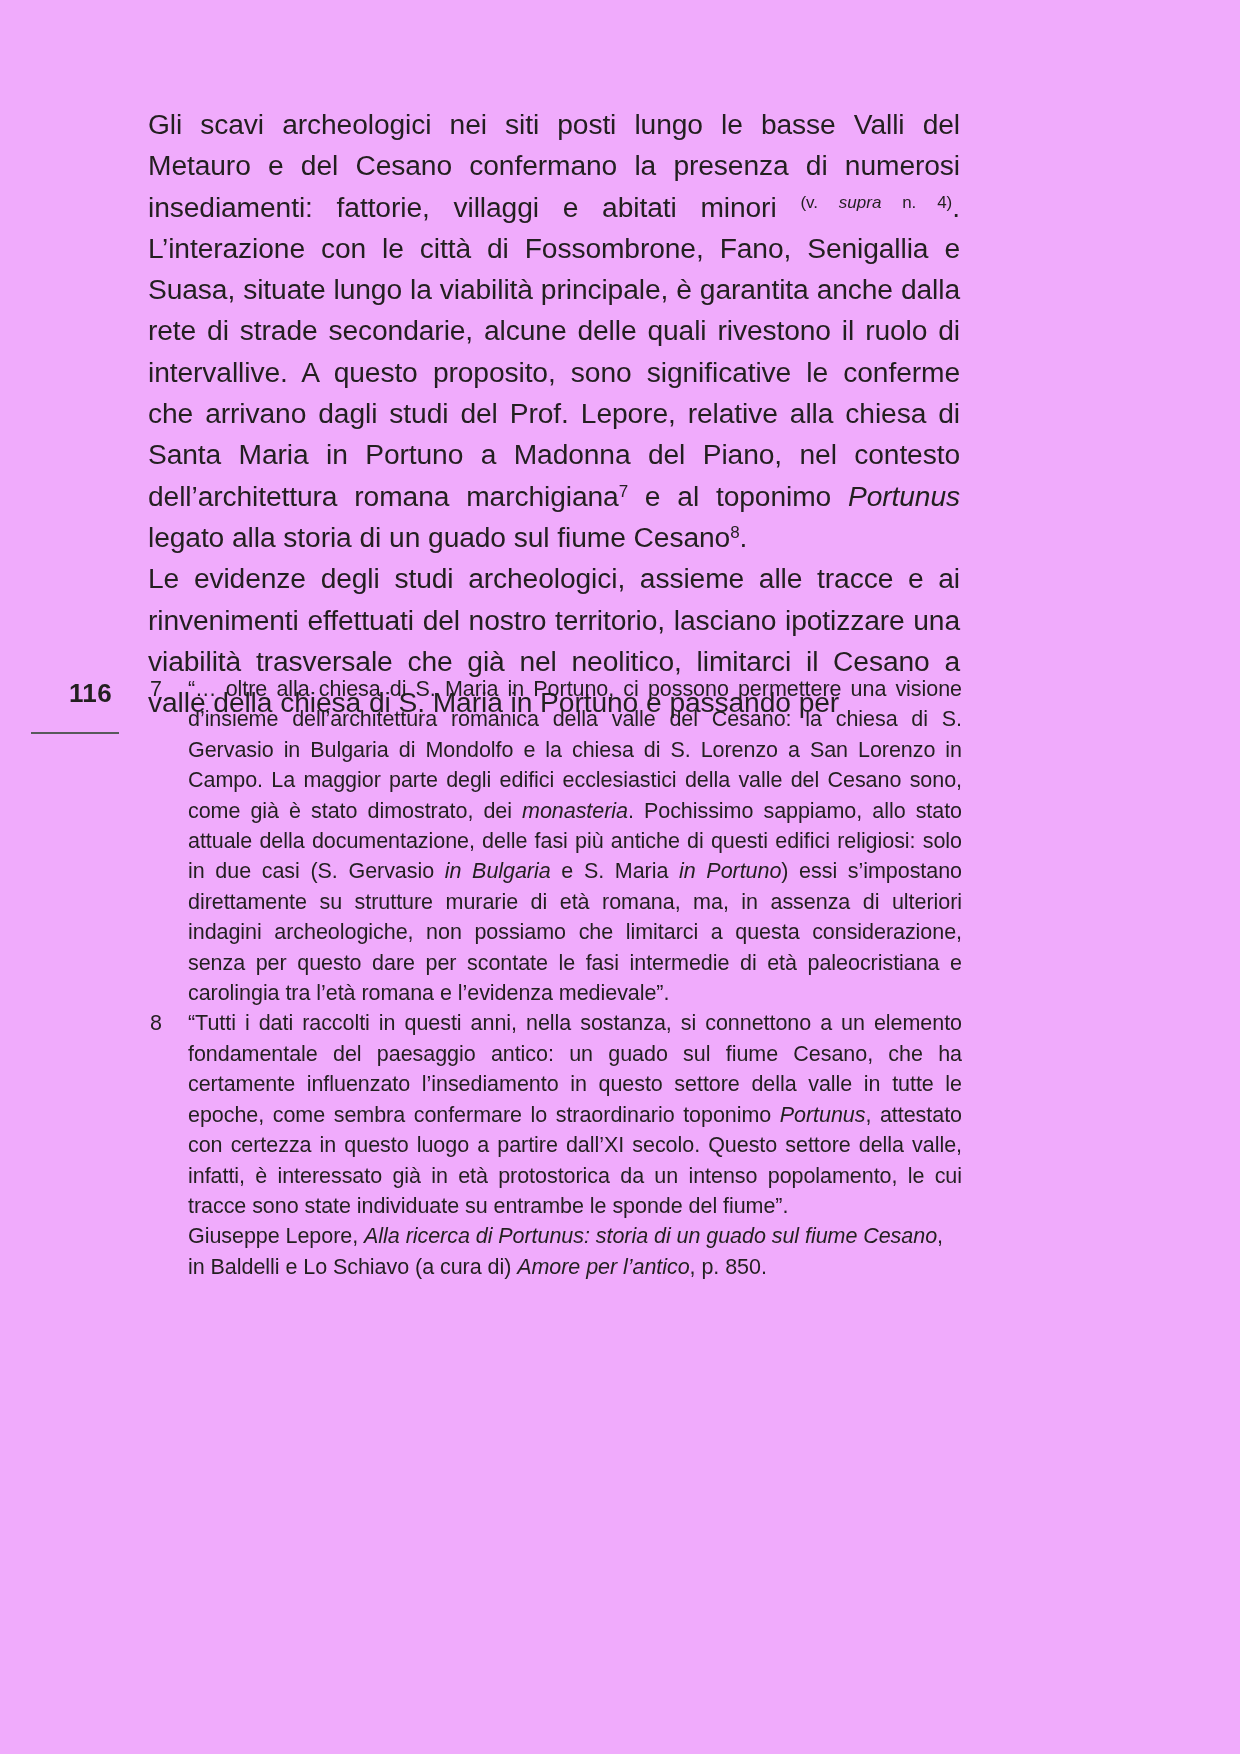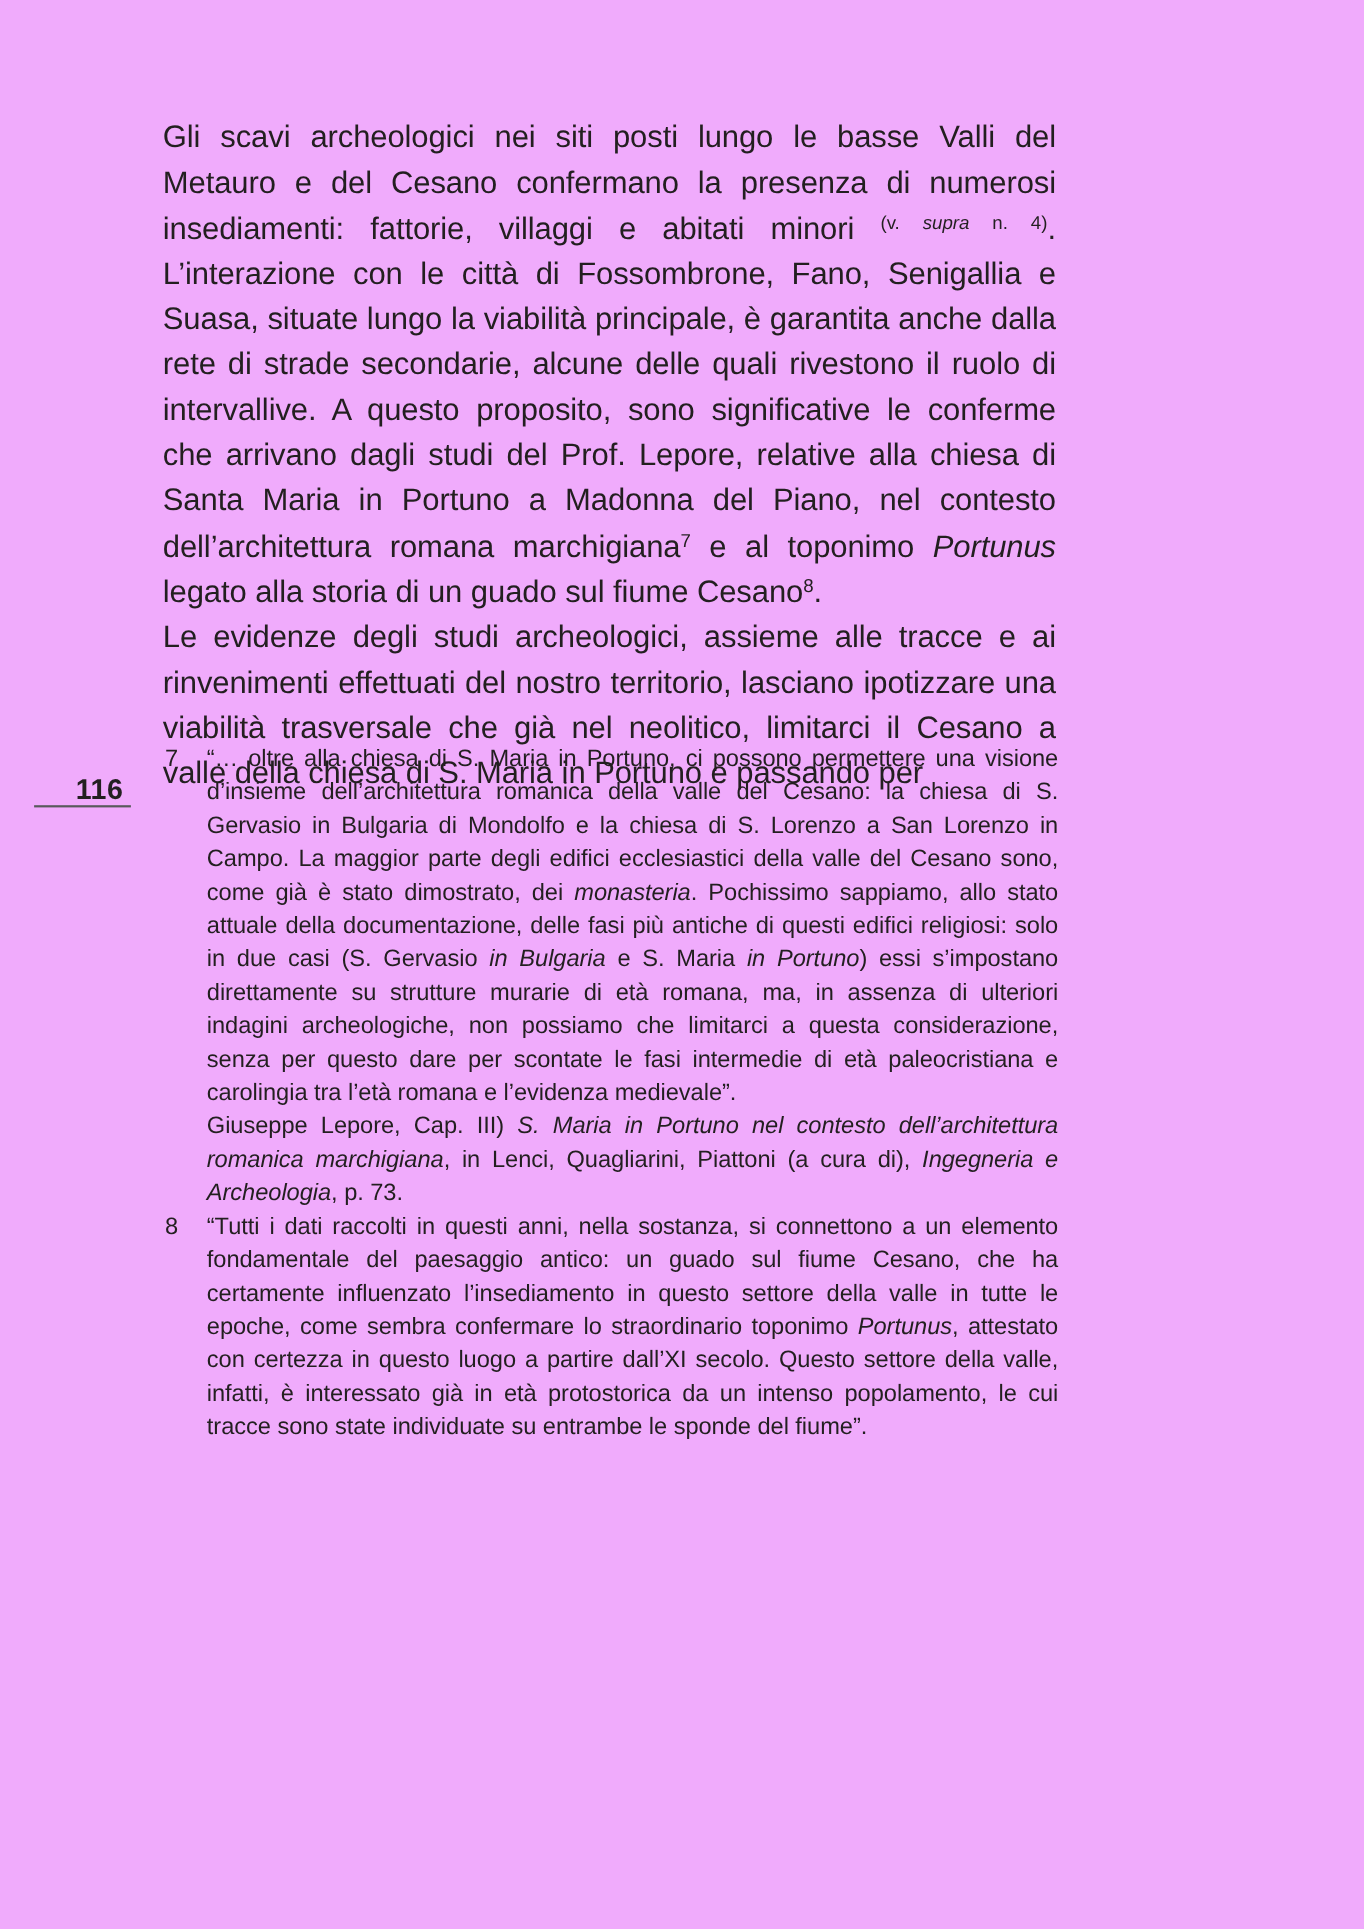--- a/index.html
+++ b/index.html
@@ -55,21 +55,21 @@
     vertical-align: 9px;
     line-height: 0;
     letter-spacing: 0;
   }
   .supra-note .i { font-style: italic; }
 
   
   .folio {
     position: absolute;
     left: 62px;
-    top: 702px;
+    top: 678px;
     width: 57px;
     text-align: center;
     font-size: 26px;
     font-weight: bold;
     letter-spacing: 0.4px;
     color: #231f20;
   }
   .folio-rule {
     position: absolute;
     left: 31px;
@@ -124,23 +124,23 @@
   </div>
 
   <div class="folio">116</div>
   <div class="folio-rule"></div>
 
   <div class="notes-block">
 
     <div class="note">
       <span class="note-num">7</span>
       <p id="fn7-quote">“… oltre alla chiesa di S. Maria in Portuno, ci possono permettere una visione d’insieme dell’architettura romanica della valle del Cesano: la chiesa di S. Gervasio in Bulgaria di Mondolfo e la chiesa di S. Lorenzo a San Lorenzo in Campo. La maggior parte degli edifici ecclesiastici della valle del Cesano sono, come già è stato dimostrato, dei <i class="it">monasteria</i>. Pochissimo sappiamo, allo stato attuale della documentazione, delle fasi più antiche di questi edifici religiosi: solo in due casi (S. Gervasio <i class="it">in Bulgaria</i> e S. Maria <i class="it">in Portuno</i>) essi s’impostano direttamente su strutture murarie di età romana, ma, in assenza di ulteriori indagini archeologiche, non possiamo che limitarci a questa considerazione, senza per questo dare per scontate le fasi intermedie di età paleocristiana e carolingia tra l’età romana e l’evidenza medievale”.</p>
-      <p class="cite" id="fn7-cite">Giuseppe Lepore, Cap. III) <i class="it">S. Maria in Portuno nel contesto dell’architettura romanica marchigiana</i>, in Lenci, Quagliarini, Piattoni (a cura di), <i class="it">Ingegneria e Archeologia</i>, p. 73.</p>
     </div>
 
     <div class="note">
       <span class="note-num">8</span>
       <p id="fn8-quote">“Tutti i dati raccolti in questi anni, nella sostanza, si connettono a un elemento fondamentale del paesaggio antico: un guado sul fiume Cesano, che ha certamente influenzato l’insediamento in questo settore della valle in tutte le epoche, come sembra confermare lo straordinario toponimo <i class="it">Portunus</i>, attestato con certezza in questo luogo a partire dall’XI secolo. Questo settore della valle, infatti, è interessato già in età protostorica da un intenso popolamento, le cui tracce sono state individuate su entrambe le sponde del fiume”.</p>
+      <p class="cite last-line-left" id="fn8-cite">Giuseppe Lepore, <i class="it">Alla ricerca di Portunus: storia di un guado sul fiume Cesano</i>, in Baldelli e Lo Schiavo (a cura di) <i class="it">Amore per l’antico</i>, p. 850.</p>
     </div>
 
   </div>
 
 </div>
 
 </body></html>

